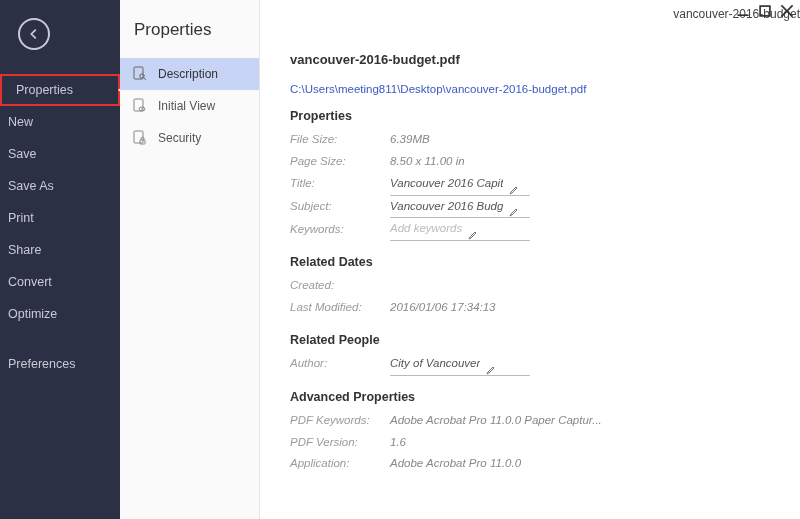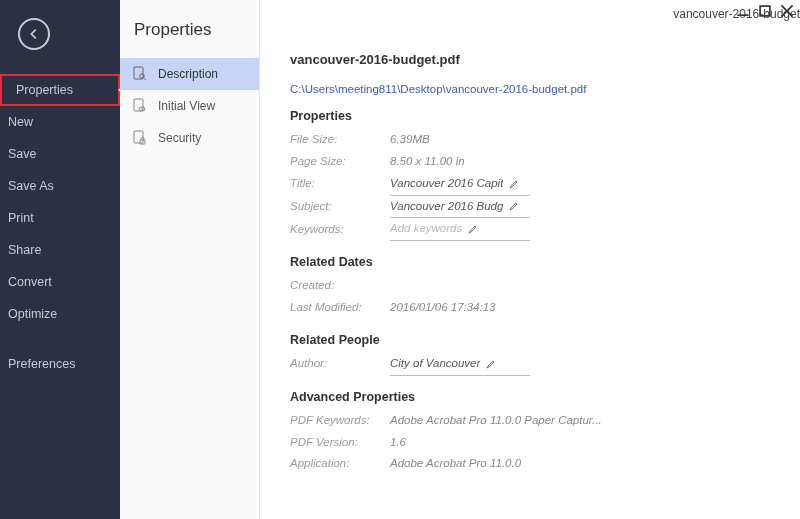--- a/index.html
+++ b/index.html
@@ -25,21 +25,21 @@
 .sec-icon { width: 16px; height: 16px; flex-shrink: 0; }
 
 .content { position: absolute; left: 260px; right: 0; top: 28px; bottom: 0; padding: 24px 30px 10px 30px; overflow-y: auto; color: #555; }
 .doc-title { font-size: 13px; font-weight: 600; color: #333; margin-bottom: 16px; }
 .doc-path { font-size: 11.5px; color: #3a5bbf; cursor: pointer; }
 
 .section-title { font-size: 12.5px; font-weight: 600; color: #333; margin: 14px 0 6px 0; }
 .prop-row { display: flex; align-items: center; font-size: 11.5px; color: #9a9a9a; line-height: 1.9; font-style: italic; }
 .prop-label { width: 100px; flex-shrink: 0; }
 .prop-value { color: #888; }
-.editable { display: inline-flex; align-items: center; gap: 6px; border-bottom: 1px solid #bbb; min-width: 140px; }
+.editable { display: inline-flex; align-items: flex-end; gap: 6px; border-bottom: 1px solid #bbb; min-width: 140px; }
 .editable .val { color: #555; font-size: 11.5px; white-space: nowrap; overflow: hidden; text-overflow: ellipsis; max-width: 120px; }
 .editable.placeholder .val { color: #bbb; }
 .pencil { width: 10px; height: 10px; flex-shrink: 0; }
 </style>
 </head>
 <body>
 
 <div class="titlebar">
   <span class="titlebar-title">vancouver-2016-budget</span>
   <div class="win-controls">

